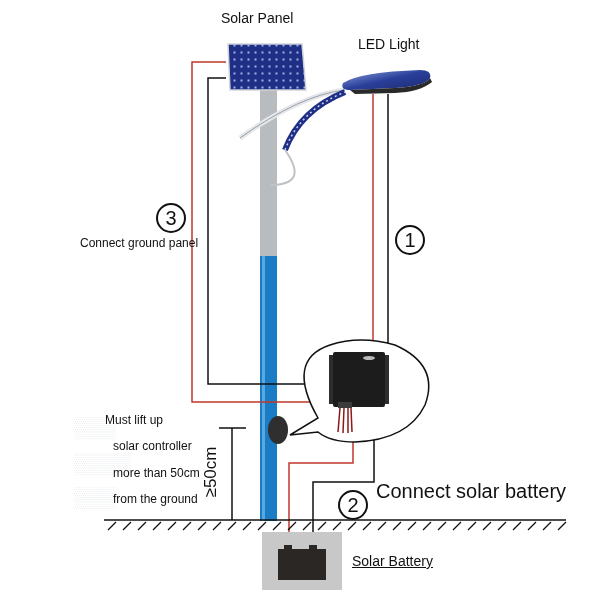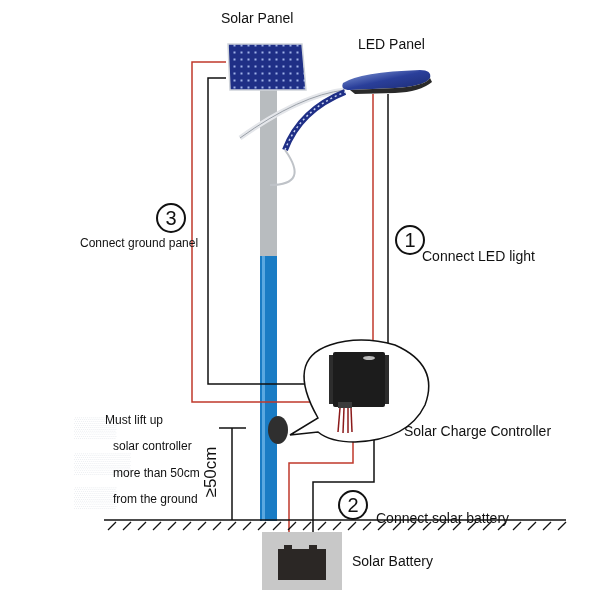--- a/index.html
+++ b/index.html
@@ -134,34 +134,32 @@
     </g>
   </svg>
 
   
   <div class="ghost" style="left:74px;top:416px;">▒▒▒</div>
   <div class="ghost" style="left:74px;top:452px;">▒▒▒▒</div>
   <div class="ghost" style="left:74px;top:486px;">▒▒▒</div>
 
   
   <div class="lbl" style="left:221px;top:10px;font-size:14px;">Solar Panel</div>
-  <div class="lbl" style="left:358px;top:36px;font-size:14px;">LED Panel</div>
+  <div class="lbl" style="left:358px;top:36px;font-size:14px;">LED Light</div>
 
   <div class="circnum" style="left:156px;top:203px;">3</div>
   <div class="lbl" style="left:80px;top:236px;font-size:12px;">Connect ground panel</div>
 
   <div class="circnum" style="left:395px;top:225px;">1</div>
-  <div class="lbl" style="left:422px;top:248px;font-size:14px;">Connect LED light</div>
 
-  <div class="lbl" style="left:404px;top:423px;font-size:14px;">Solar Charge Controller</div>
 
   <div class="circnum" style="left:338px;top:490px;">2</div>
-  <div class="lbl" style="left:376px;top:510px;font-size:14px;">Connect solar battery</div>
+  <div class="lbl" style="left:376px;top:480px;font-size:20px;">Connect solar battery</div>
 
-  <div class="lbl" style="left:352px;top:553px;font-size:14px;">Solar Battery</div>
+  <div class="lbl" style="left:352px;top:553px;font-size:14px;text-decoration:underline;">Solar Battery</div>
 
   <div>
     <div class="lbl" style="left:105px;top:413px;font-size:12px;">Must lift up</div>
     <div class="lbl" style="left:113px;top:439px;font-size:12px;">solar controller</div>
     <div class="lbl" style="left:113px;top:466px;font-size:12px;">more than 50cm</div>
     <div class="lbl" style="left:113px;top:492px;font-size:12px;">from the ground</div>
   </div>
 
   <div class="lbl" style="left:176px;top:462px;font-size:17px;transform:rotate(-90deg);transform-origin:center;width:70px;text-align:center;">≥50cm</div>
 </div>

